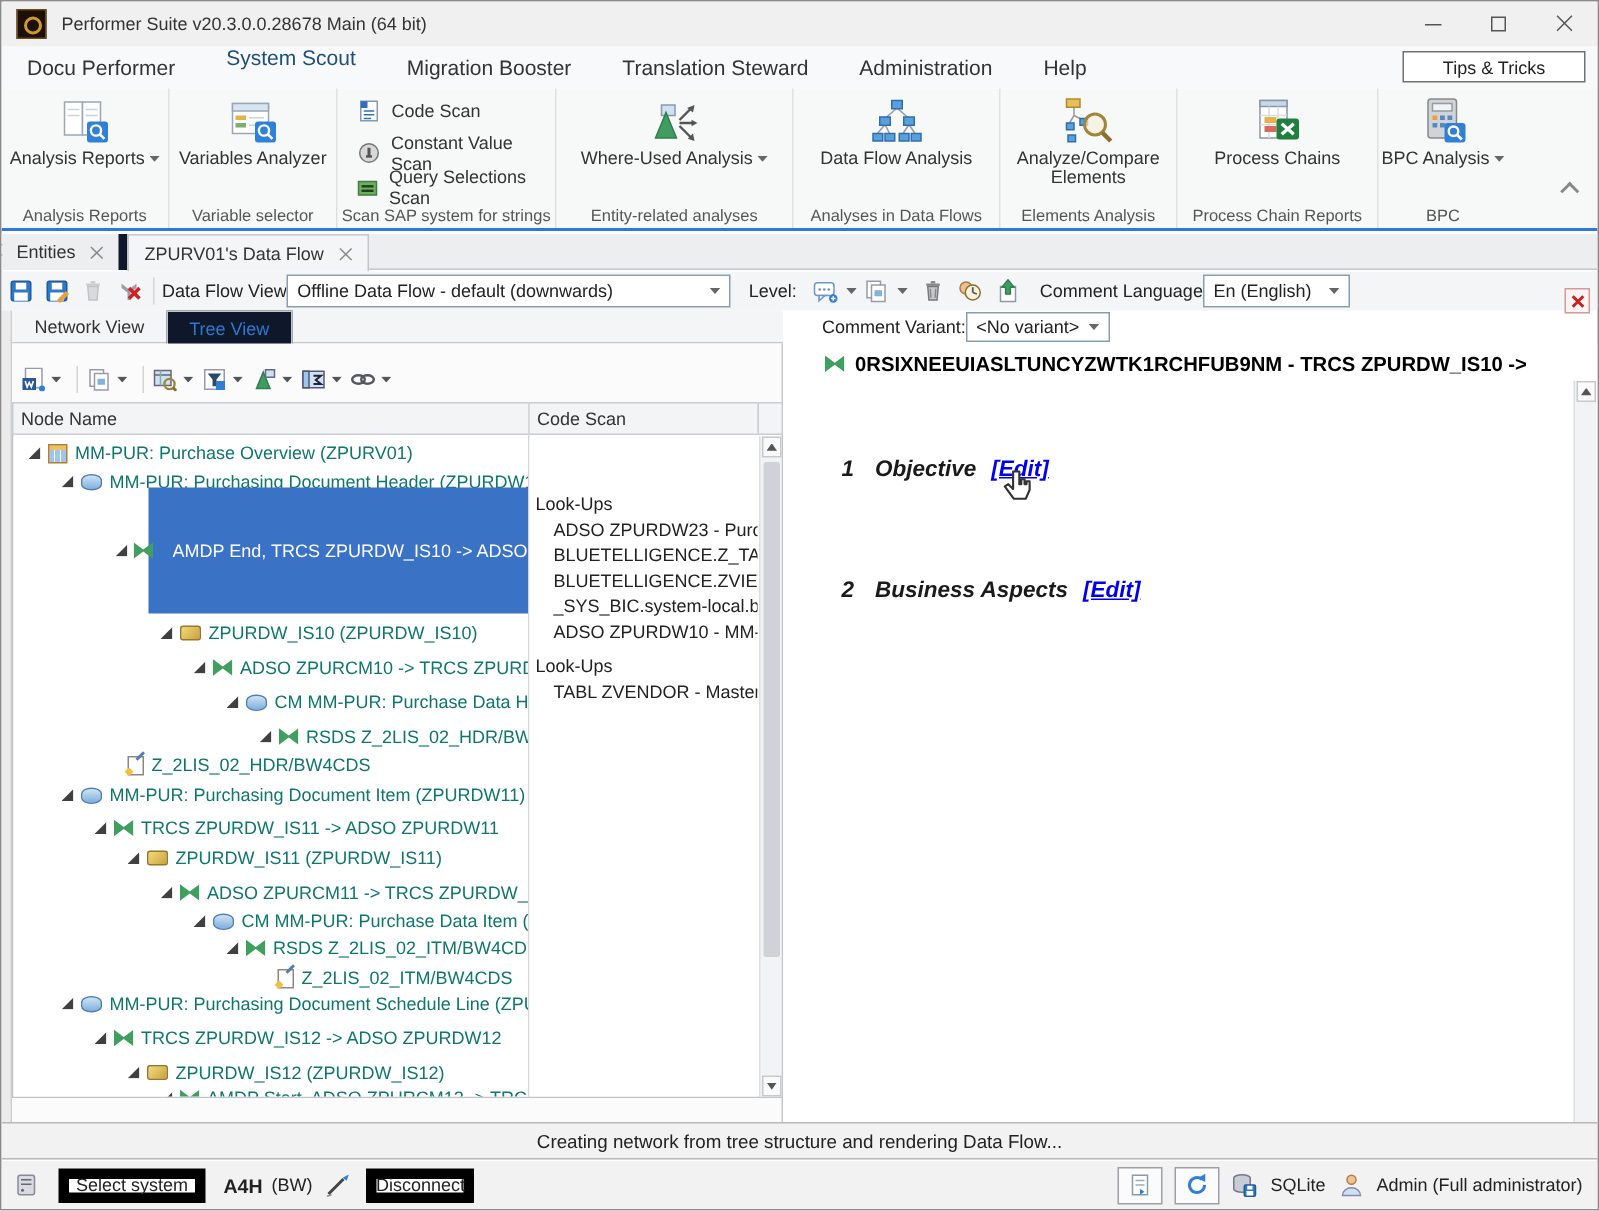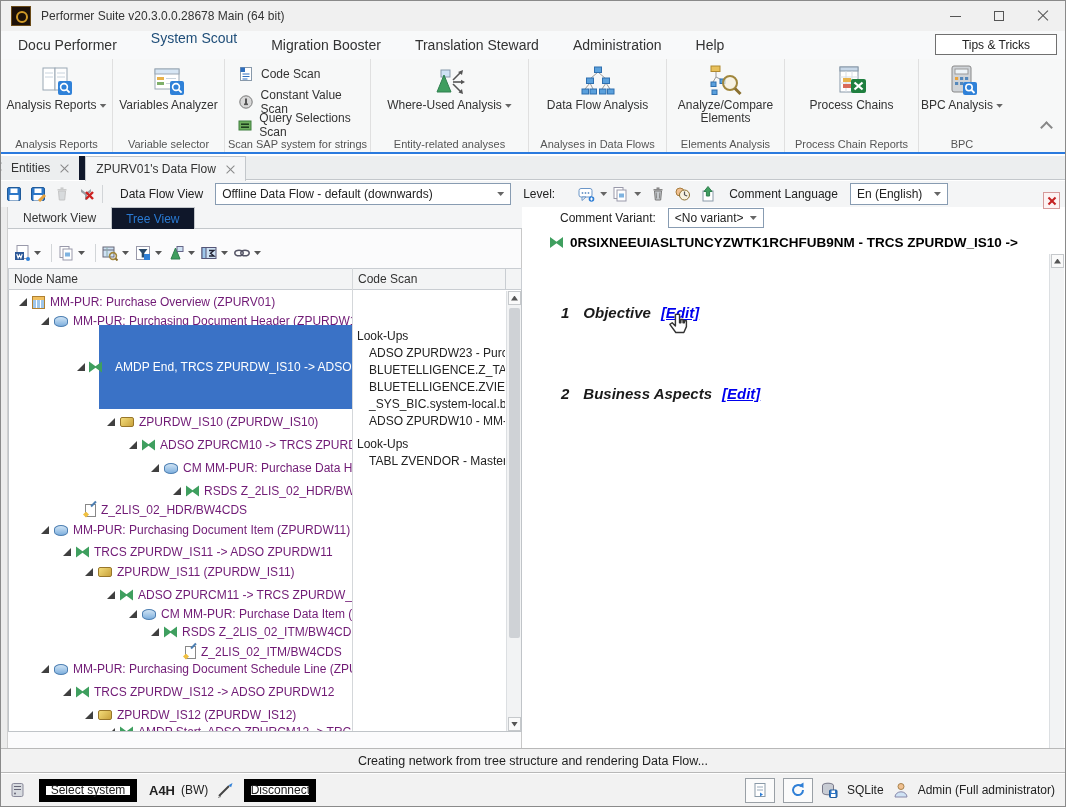--- a/index.html
+++ b/index.html
@@ -44,21 +44,21 @@
   .dtab.active { background:#f4f5f6; border:1px solid #c3c7cb; border-bottom:none; height:25px; }
   .xsm { position:relative; width:9px; height:9px; opacity:.75; }
   .xsm::before,.xsm::after { content:""; position:absolute; left:-1px; top:4px; width:11px; height:1px; background:#666; }
   .xsm::before { transform:rotate(45deg);} .xsm::after { transform:rotate(-45deg);}
   .doctabs-close { right:8px; top:161px; }
 
   
   .toolbar1 { left:0; top:180px; width:1064px; height:26px; background:#f4f5f6; display:flex; align-items:center; }
   .tbtn { width:22px; height:20px; display:flex; align-items:center; justify-content:center; margin-left:2px; }
   .sep { width:1px; height:18px; background:#d2d5d8; margin:0 5px; }
-  .tlab { font-size:12px; color:#222; margin:0 12px; }
+  .tlab { font-size:12px; color:#222; margin:0 0; }
   .combo { background:#fff; border:1px solid #889cb2; height:22px; display:flex; align-items:center; justify-content:space-between; padding:0 6px; font-size:12px; color:#222; }
   .row2right { left:547px; top:206px; height:22px; display:flex; align-items:center; }
   .redx { left:1042px; top:191px; width:17px; height:17px; background:#fdf3f3; border:1px solid #d59a9a; }
   .redx::before,.redx::after { content:""; position:absolute; left:2.5px; top:7px; width:10px; height:2px; background:#c42222; }
   .redx::before { transform:rotate(45deg);} .redx::after { transform:rotate(-45deg);}
 
   
   .edgestrip { left:0; top:206px; width:7px; height:541px; background:#ececec; border-right:1px solid #cfcfcf; }
   .viewtabs { left:7px; top:206px; width:514px; height:22px; border-bottom:1px solid #c3c7cb; background:#f4f5f6; display:flex; }
   .vtab { height:22px; padding:0 14px; display:flex; align-items:center; font-size:12px; color:#333; border:1px solid transparent; }
@@ -67,21 +67,21 @@
   .ltoolbar { left:12px; top:240px; height:24px; display:flex; align-items:center; }
   .lt-ic { width:18px; height:18px; display:flex; align-items:center; justify-content:center; }
   .lt-dd { width:7px; height:4px; background:#555; clip-path:polygon(0 0,100% 0,50% 100%); margin:0 5px 0 3px; }
 
   .gridbox { left:7px; top:267px; width:514px; height:464px; border:1px solid #c0c4c8; background:#fff; }
   .ghead { top:267px; height:22px; background:#f3f4f5; border:1px solid #c9cdd2; font-size:12px; color:#333; display:flex; align-items:center; padding-left:5px; }
   .vline { left:351px; top:267px; width:1px; height:463px; background:#d4d7da; }
 
   .treebody { left:8px; top:290px; width:343px; height:440px; overflow:hidden; background:#fff; }
   .trow { position:absolute; left:0; height:20px; display:flex; align-items:center; gap:5px; width:343px; }
-  .tl { font-size:12px; color:#701a75; white-space:nowrap; }
+  .tl { font-size:12px; color:#0f766e; white-space:nowrap; }
   .exp { width:8px; height:8px; background:#404040; clip-path:polygon(100% 0,100% 100%,0 100%); flex:none; }
   .tic { flex:none; position:relative; }
   .ic-bowtie { width:13px; height:12px; background:#3f9f5f; clip-path:polygon(0 4%,50% 44%,100% 4%,100% 96%,50% 56%,0 96%); }
   .ic-db { width:14px; height:11px; border-radius:7px/4px; background:linear-gradient(#cfe3f4,#7fb0de); border:1px solid #4d7fb2; }
   .ic-coin { width:14px; height:10px; background:linear-gradient(135deg,#f3dc7a,#c9a23c); border:1px solid #98762a; border-radius:2px; }
   .ic-grid { width:13px; height:13px; border:1px solid #b08030;
     background:linear-gradient(#f0c060,#f0c060) 0 0/100% 3px no-repeat,
     repeating-linear-gradient(90deg,#9ec6ea 0 3px,#fff 3px 4px); }
   .ic-docpen { width:11px; height:13px; background:#fff; border:1px solid #888; }
   .ic-docpen::before { content:""; position:absolute; left:-3px; bottom:-2px; width:6px; height:6px; background:#f0c040; clip-path:polygon(50% 0,100% 50%,50% 100%,0 50%); }

